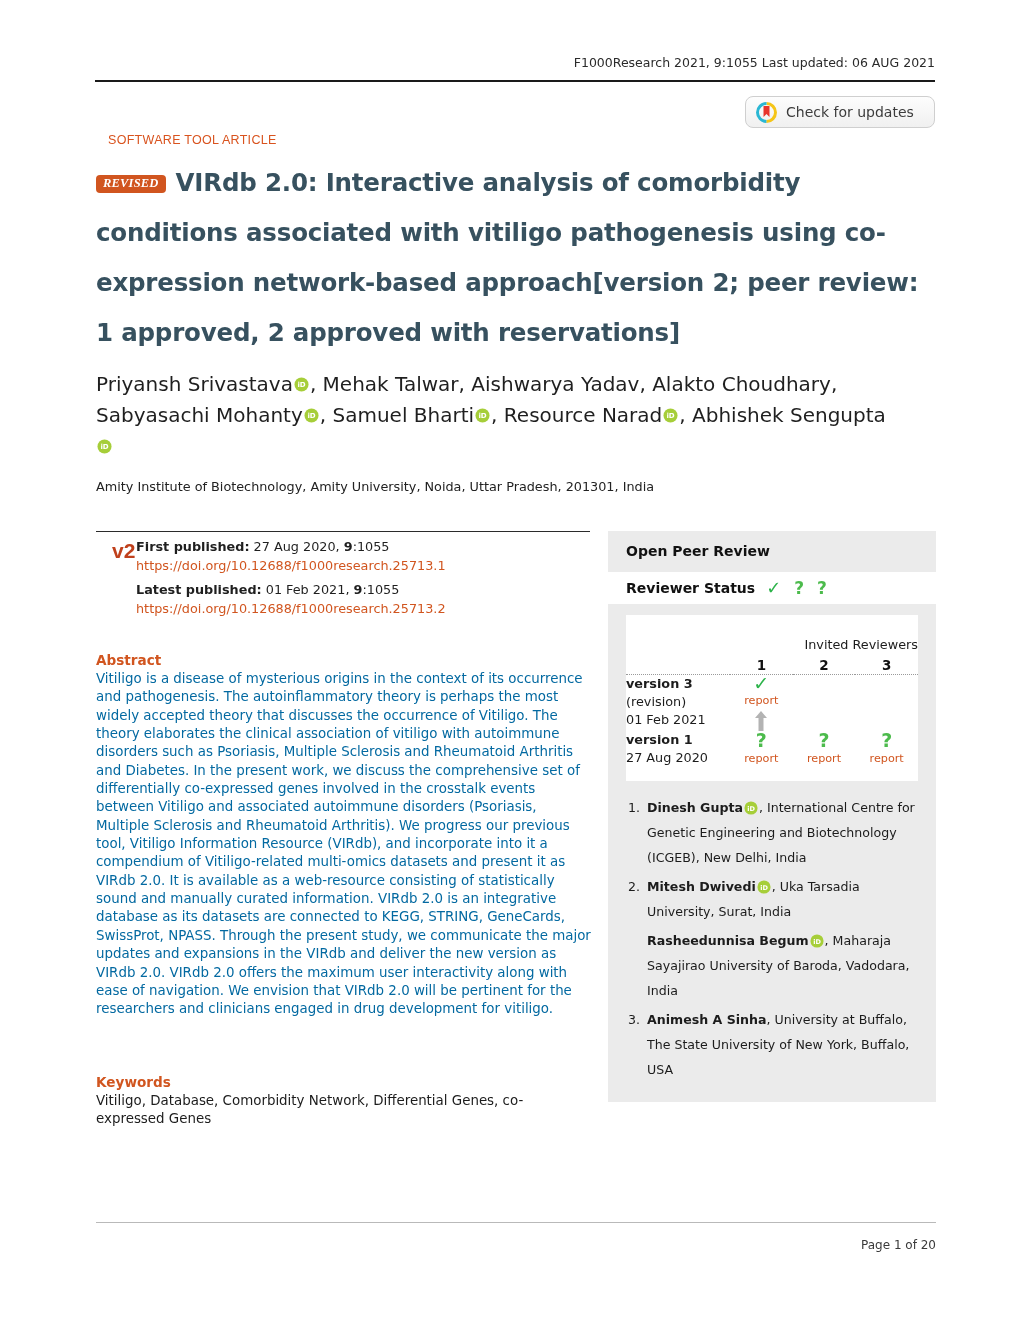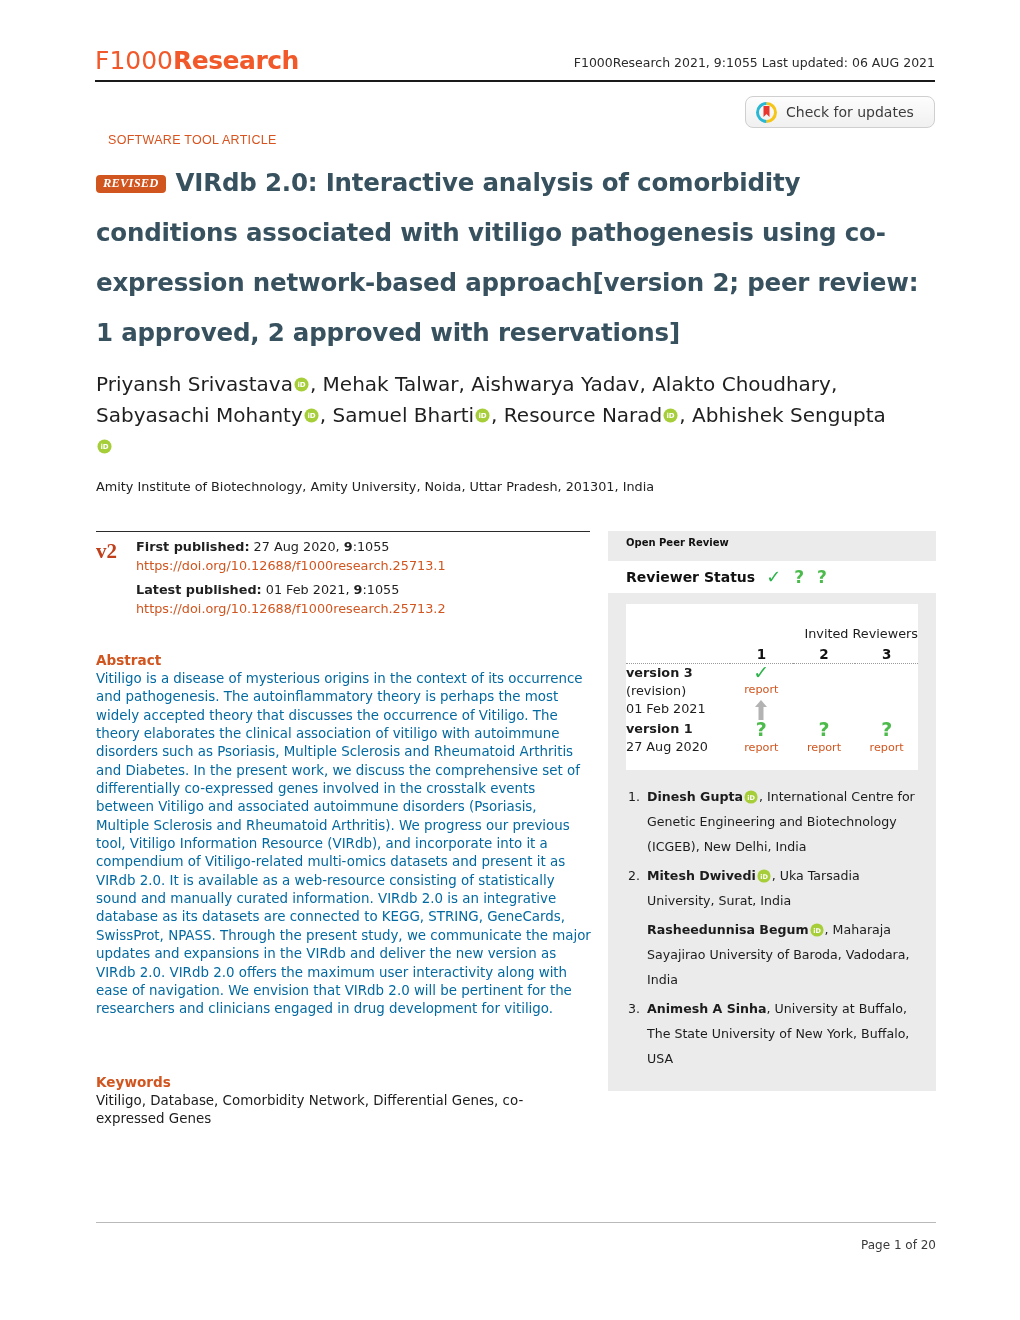--- a/index.html
+++ b/index.html
@@ -148,25 +148,25 @@
   }
 
   
   .pubinfo {
     position: absolute;
     left: 96px; top: 538px;
     width: 500px;
   }
   .v2-mark {
     position: absolute;
-    left: 0; top: 1px;
+    left: 16px; top: 1px;
     font-size: 21px;
     font-weight: 700;
     color: #c0401c;
-    font-family: Liberation Serif, serif;
+    font-family: Liberation Sans, sans-serif;
   }
   .pub-lines {
     margin-left: 40px;
     font-size: 12.8px;
     line-height: 18.5px;
     color: #1f1f1f;
   }
   .pub-lines b { font-weight: 700; }
   .doi {
     color: #d1551f;
@@ -208,24 +208,24 @@
   }
 
   
   .opr {
     position: absolute;
     left: 608px; top: 531px;
     width: 328px;
     background: #ebebeb;
   }
   .opr-title {
-    font-size: 10px;
+    font-size: 14px;
     font-weight: 700;
     color: #111111;
-    padding: 6px 0 13px 18px;
+    padding: 12px 0 13px 18px;
   }
   .opr-status {
     background: #ffffff;
     display: flex;
     align-items: center;
     padding: 7px 0 7px 18px;
     gap: 11px;
   }
   .opr-status-label {
     font-size: 14px;
@@ -346,21 +346,20 @@
     font-size: 12px;
     color: #3a3a3a;
   }
 </style>
 </head>
 <body>
 
 <div class="page">
 
   <div class="masthead">
-    <div class="logo"><span class="f1000">F1000</span><span class="research">Research</span></div>
     <div class="masthead-meta">F1000Research 2021, 9:1055 Last updated: 06 AUG 2021</div>
   </div>
   <div class="masthead-rule"></div>
 
   <div class="cfu">
     <span class="cfu-icon">
       <svg viewBox="0 0 42 42" width="21" height="21">
         <circle cx="21" cy="21" r="18" fill="none" stroke="#f5c518" stroke-width="6" stroke-dasharray="56.5 56.5" transform="rotate(-90 21 21)"></circle>
         <circle cx="21" cy="21" r="18" fill="none" stroke="#2ab7d4" stroke-width="6" stroke-dasharray="56.5 56.5" stroke-dashoffset="-56.5" transform="rotate(-90 21 21)"></circle>
         <path d="M15 8 h12 v22 l-6 -6 l-6 6 z" fill="#e8352d"></path>

